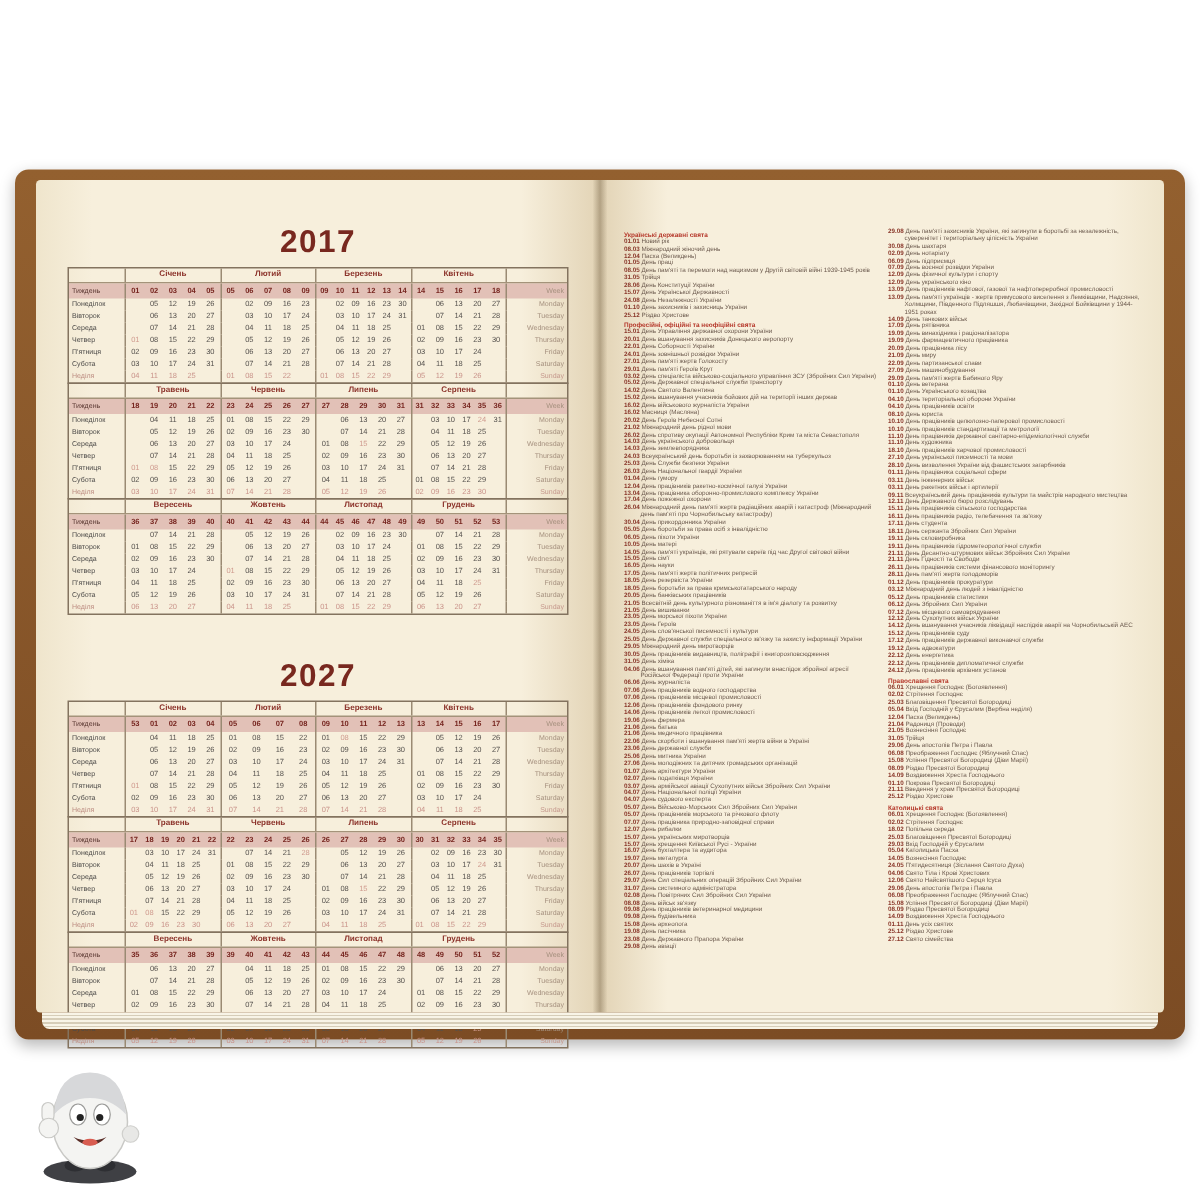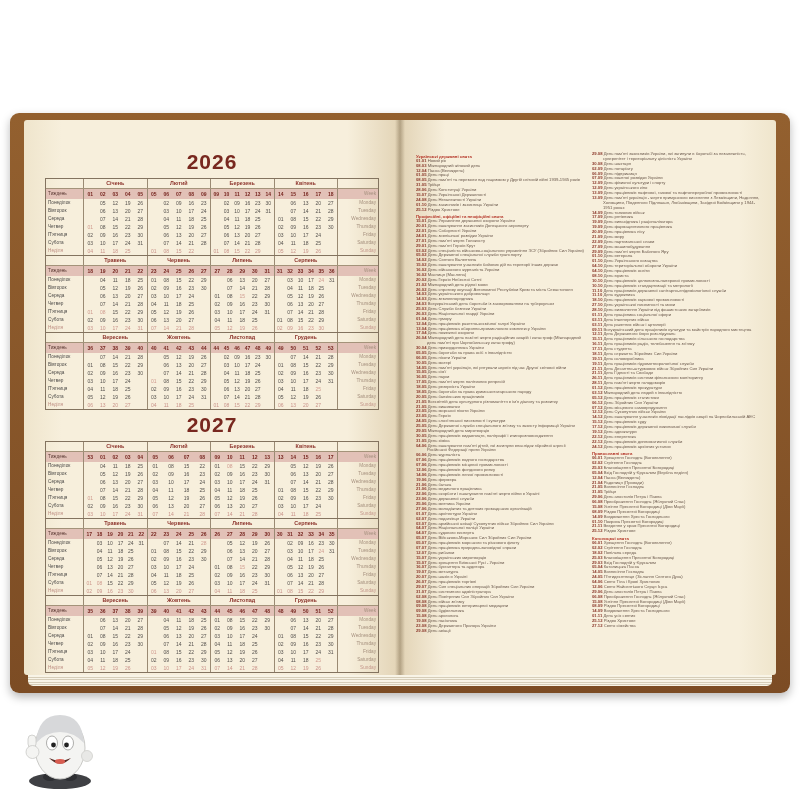--- a/index.html
+++ b/index.html
@@ -7,21 +7,21 @@
   .book{position:absolute;left:10px;top:113px;width:780px;height:580px;background:linear-gradient(180deg,#96halt 0,#7a4a24 100%);background:linear-gradient(180deg,#93602f 0%,#7c4c24 100%);border-radius:9px;box-shadow:0 4px 10px rgba(0,0,0,.28);box-sizing:border-box;padding:7px 14px 18px 14px}
   .stack{position:absolute;left:18px;right:18px;bottom:7px;height:11px;border-radius:0 0 5px 5px;background:repeating-linear-gradient(180deg,#f8f4e7 0 1.5px,#d6cdb8 1.5px 2.5px)}
   .pages{position:relative;width:100%;height:100%;display:flex}
   .page{flex:1;position:relative;box-sizing:border-box}
   .page.left{background:linear-gradient(90deg,#efe5cc 0%,#f7efdc 10%,#f7efdc 86%,#e2d3b5 100%);border-radius:3px 0 0 3px}
   .page.right{background:linear-gradient(90deg,#e2d3b5 0%,#f7efdc 12%,#f7efdc 90%,#efe5cc 100%);border-radius:0 3px 3px 0}
   .gutter{position:absolute;left:50%;top:0;bottom:0;width:10px;margin-left:-5px;background:linear-gradient(90deg,rgba(90,70,40,0) 0%,rgba(90,70,40,.35) 50%,rgba(90,70,40,0) 100%)}
   
   .lp-inner{padding:30px 0 0 0}
   .ytitle{text-align:center;font-size:21px;font-weight:bold;color:#78281f;letter-spacing:1px;margin:0 0 5px 0;font-family:"Liberation Sans",sans-serif}
-  .ytitle.second{margin-top:3px}
+  .ytitle.second{margin-top:29px}
   .cal{width:334px;margin:0 auto}
   .cal-block{border:1px solid #83735f;margin-top:-1px;box-sizing:border-box}
   .cal-row{display:grid;grid-template-columns:37px 1fr 1fr 1fr 1fr 41px}
   .cal-row.head{height:9px;border-bottom:1px solid #a4937a}
   .cal-row.week{height:10px;background:#e2c1b7}
   .cal-row.day{height:8px}
   .mname{color:#8c332b;font-weight:bold;font-size:5.4px;text-align:center;line-height:9px;border-left:1px solid #9a8a73;overflow:hidden}
   .corner{border-left:none}
   .corner.end{border-left:1px solid #9a8a73}
   .lbl{font-size:4.7px;color:#4c4a48;padding-left:2px;line-height:8px;white-space:nowrap;overflow:hidden}
@@ -46,21 +46,21 @@
   
   .mascot{position:absolute;left:16px;top:698px;width:92px;height:92px}
 </style>
 </head>
 <body>
 
 <div class="book">
   <div class="pages">
     <div class="page left">
       <div class="lp-inner">
-        <div class="ytitle">2026</div>
+        <div class="ytitle">2017</div>
         <div class="cal" id="y0">
             <div class="cal-block">
               <div class="cal-row head">
                 <div class="corner"></div>
                 <div class="mname">Січень</div>
                 <div class="mname">Лютий</div>
                 <div class="mname">Березень</div>
                 <div class="mname">Квітень</div>
                 <div class="corner end"></div>
               </div>

